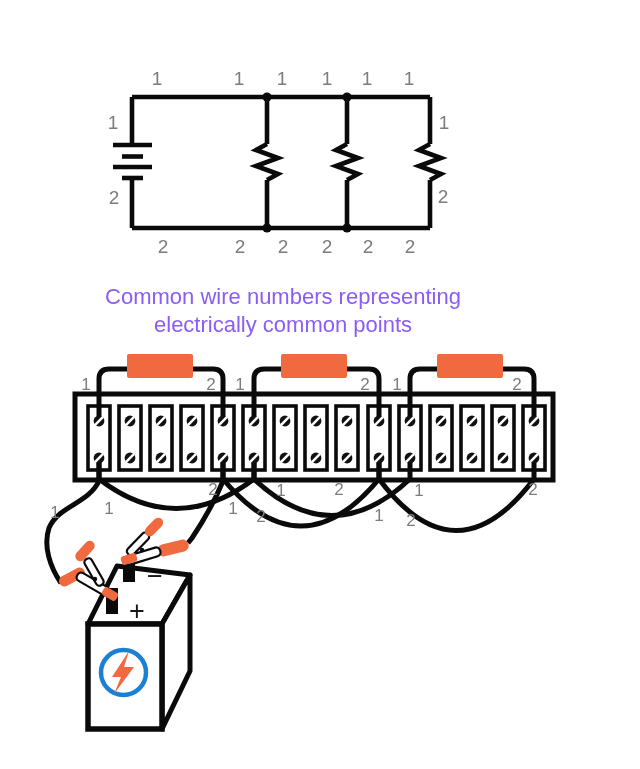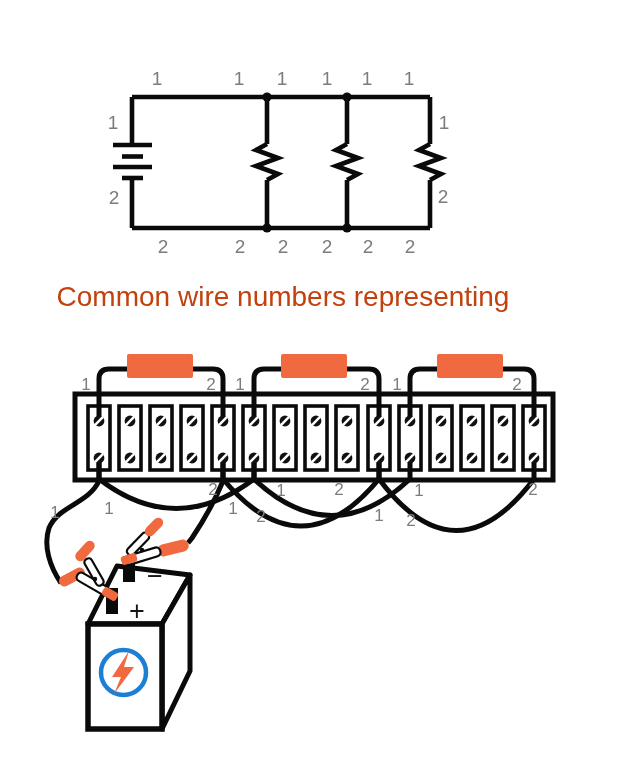--- a/index.html
+++ b/index.html
@@ -2,21 +2,21 @@
 <html><head>
 <meta charset="utf-8">
 <style>
   html,body{margin:0;padding:0;background:#fff;}
   #canvas{position:relative;width:640px;height:769px;background:#ffffff;overflow:hidden;
           font-family:"Liberation Sans",sans-serif;}
   #art{position:absolute;left:0;top:0;}
   .lbl{position:absolute;transform:translate(-50%,-50%);color:#7c7c7e;font-size:17px;
        line-height:1;white-space:nowrap;}
   .ls{font-size:19px;}
-  .cap{position:absolute;transform:translate(-50%,-50%);color:#c2410c;font-size:28px;
+  .cap{position:absolute;transform:translate(-50%,-50%);color:#8b5cf6;font-size:22px;
        line-height:1;white-space:nowrap;}
   .sign{position:absolute;transform:translate(-50%,-50%);color:#161616;font-size:27px;
         line-height:1;}
 </style>
 </head>
 <body>
 
 <div id="canvas">
 
 <svg id="art" width="640" height="769" viewBox="0 0 640 769">
@@ -176,20 +176,21 @@
   <div class="lbl ls" style="left:283px;top:246px">2</div>
   <div class="lbl ls" style="left:327px;top:246px">2</div>
   <div class="lbl ls" style="left:368px;top:246px">2</div>
   <div class="lbl ls" style="left:410px;top:246px">2</div>
   <div class="lbl ls" style="left:113px;top:122px">1</div>
   <div class="lbl ls" style="left:114px;top:197px">2</div>
   <div class="lbl ls" style="left:444px;top:122px">1</div>
   <div class="lbl ls" style="left:443px;top:196px">2</div>
 
   <div class="cap" style="left:283px;top:297px">Common wire numbers representing</div>
+  <div class="cap" style="left:283px;top:325px">electrically common points</div>
 
   <div class="lbl" style="left:86px;top:384px">1</div>
   <div class="lbl" style="left:211px;top:384px">2</div>
   <div class="lbl" style="left:240px;top:384px">1</div>
   <div class="lbl" style="left:365px;top:384px">2</div>
   <div class="lbl" style="left:397px;top:384px">1</div>
   <div class="lbl" style="left:517px;top:384px">2</div>
 
   <div class="lbl" style="left:55px;top:512px">1</div>
   <div class="lbl" style="left:109px;top:508px">1</div>

